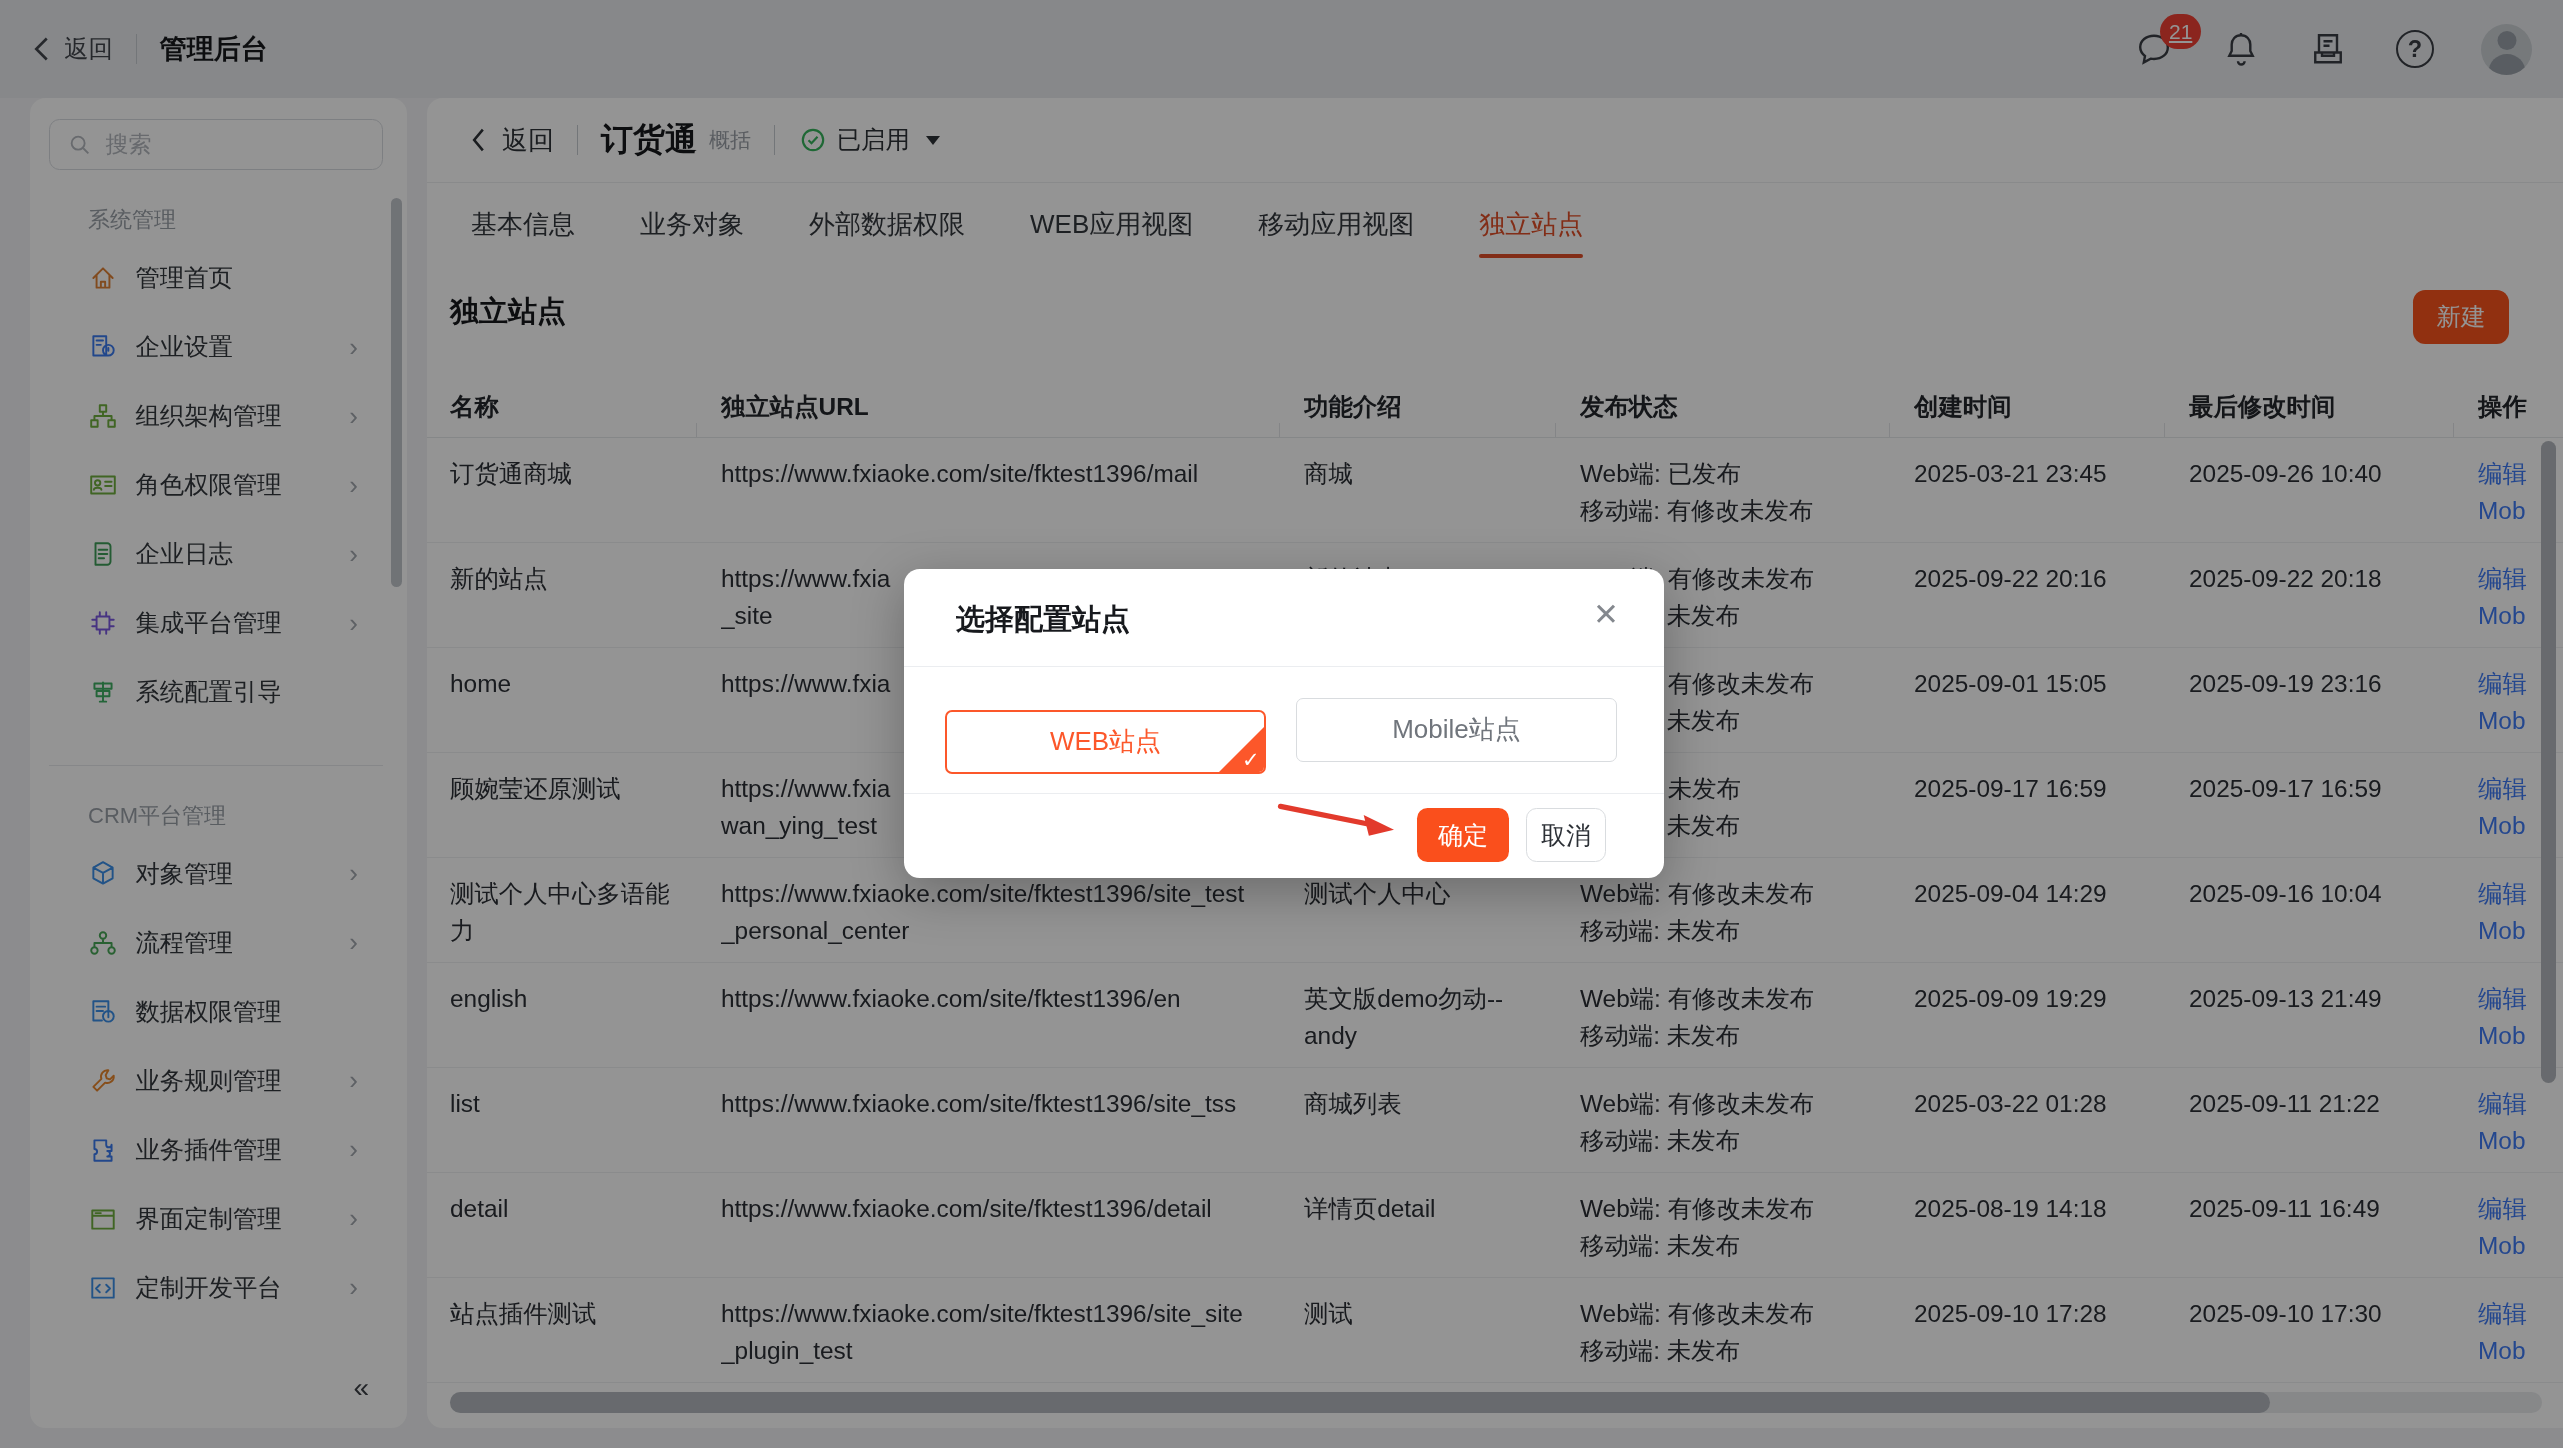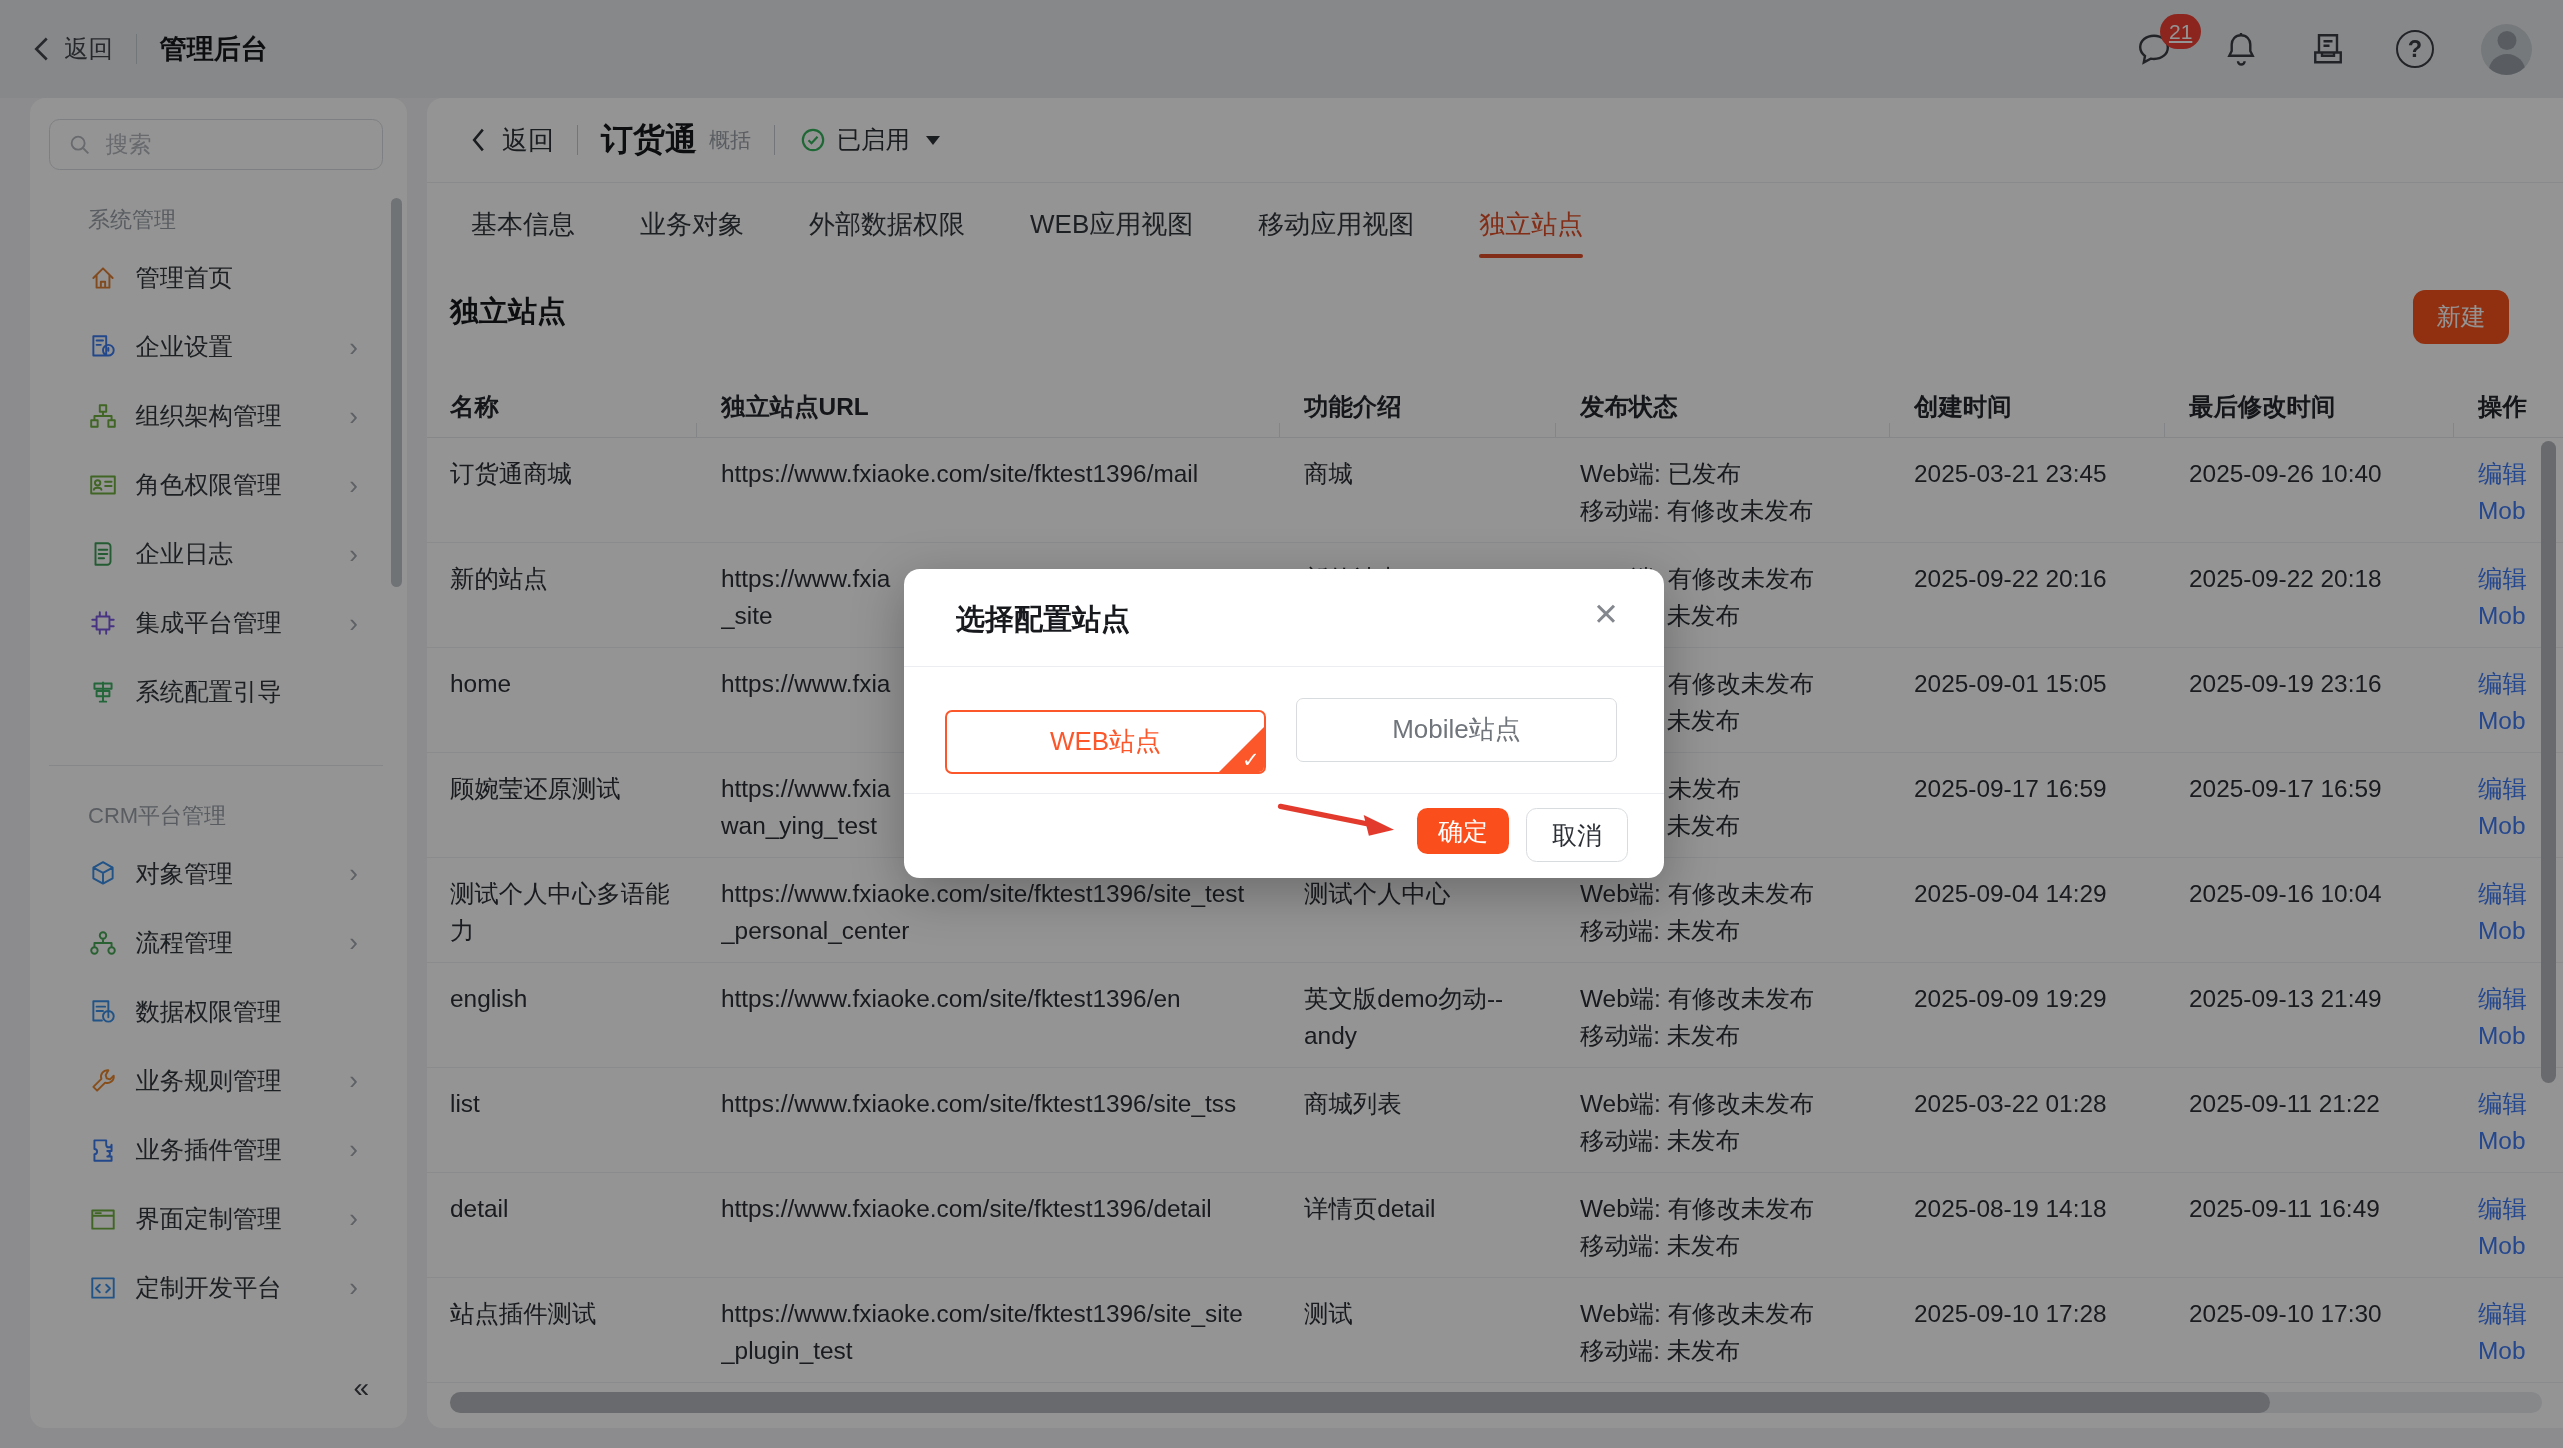--- a/index.html
+++ b/index.html
@@ -85,23 +85,23 @@
   .modal-close { position:absolute; right:45px; top:30px; font-size:31px; color:#84888e; cursor:pointer; line-height:1; }
   .modal-options { position:absolute; left:0; top:98px; right:0; height:127px; border-bottom:0.9px solid #ebedf0; }
   .opt-btn { position:absolute; top:30.5px; width:321px; height:64px; border-radius:7px; background:#fff;
     display:flex; align-items:center; justify-content:center; font-size:26px; cursor:pointer; overflow:hidden; }
   .opt-web { left:41px; border:2.6px solid #fc572a; color:#fc572a;margin-top:12px; }
   .opt-mobile { left:392px; border:1.7px solid #d9dcdf; color:#70757c; }
   .corner-check { position:absolute; right:0; bottom:0; width:0; height:0;
     border-left:45px solid transparent; border-bottom:45px solid #fc572a; }
   .corner-check-mark { position:absolute; right:4.4px; bottom:1.7px; color:#fff; font-size:21px; line-height:1; }
   .modal-footer { position:absolute; left:0; bottom:0; right:0; height:84px; }
-  .confirm-btn { position:absolute; left:513px; top:14px; width:92px; height:46px; border:none; border-radius:10.5px;
+  .confirm-btn { position:absolute; left:513px; top:14px; width:92px; height:54px; border:none; border-radius:10.5px;
     background:#fa4f1c; color:#fff; font-size:25px; cursor:pointer; font-family:inherit; }
-  .cancel-btn { position:absolute; left:622px; top:14px; width:102px; height:54px; border-radius:10.5px;
+  .cancel-btn { position:absolute; left:622px; top:14px; width:80px; height:54px; border-radius:10.5px;
     background:#fff; border:1.7px solid #d9dcdf; color:#2c3036; font-size:25px; cursor:pointer; font-family:inherit; }
   .annotation-arrow { position:absolute; left:1268px; top:789px; z-index:61; pointer-events:none; }
   svg.icon { display:block; }
 </style>
 </head>
 <body>
 
 <header class="topbar">
   <div class="topbar-back">
     <svg class="icon" width="21" height="30" viewBox="0 0 24 34">

